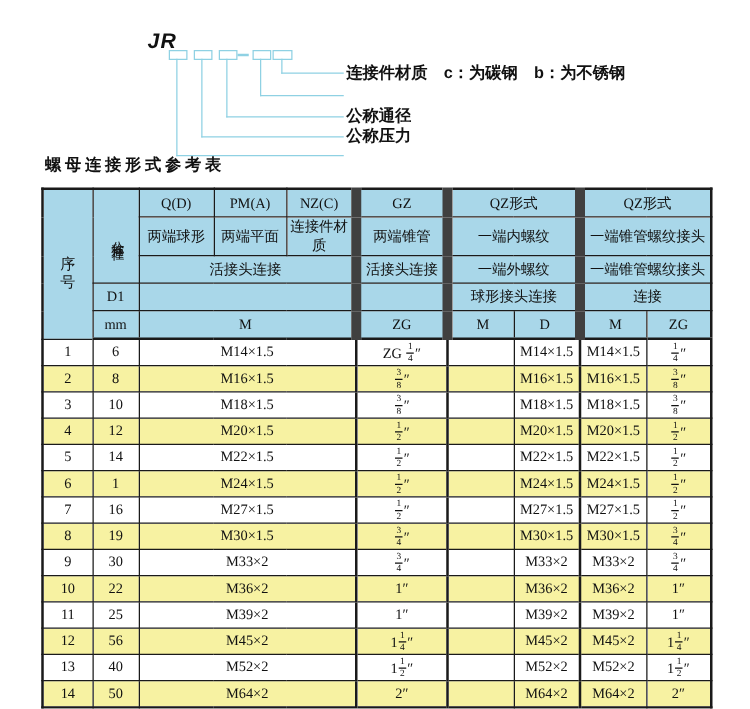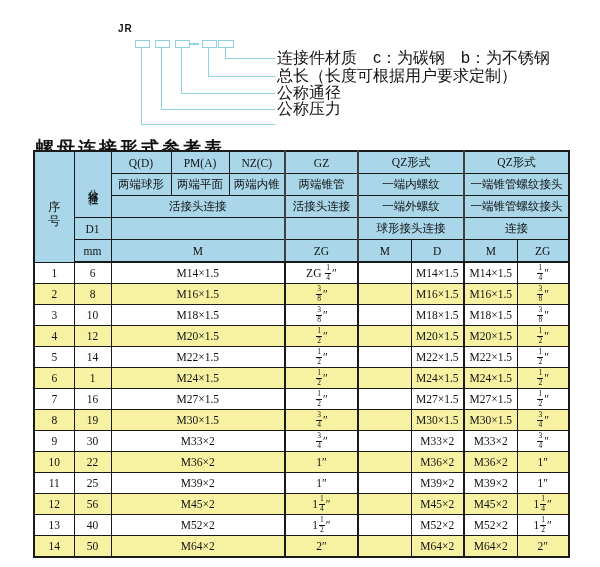--- a/index.html
+++ b/index.html
@@ -3,41 +3,41 @@
 <meta charset="utf-8">
 <style>
   html,body{margin:0;padding:0;background:#ffffff;}
   #page{position:relative;width:600px;height:567px;background:#fff;overflow:hidden;
         font-family:"Liberation Sans","DejaVu Sans",sans-serif;color:#111;}
 
   
   #diagram{position:absolute;left:0;top:0;width:600px;height:148px;}
   .star-title{position:absolute;left:112px;top:18px;font-size:13px;font-weight:bold;letter-spacing:1px;}
   .star{color:#3fb6da;margin-right:2px;font-weight:normal;}
-  .jr{position:absolute;left:118px;top:23px;font-size:10px;font-weight:bold;letter-spacing:1px;}
+  .jr{position:absolute;left:118px;top:23px;font-size:17px;font-weight:bold;letter-spacing:1px;font-style:italic;}
   .cbox{position:absolute;top:40px;width:13px;height:6px;border:1.5px solid #8fd1e3;background:#fff;}
   .cdash{position:absolute;left:190px;top:43px;width:9px;height:2px;background:#8fd1e3;}
   .lshape{position:absolute;border-left:1.5px solid #8fd1e3;border-bottom:1.5px solid #8fd1e3;}
-  .dlabel{position:absolute;left:277px;font-size:16px;font-weight:normal;white-space:nowrap;line-height:14px;}
+  .dlabel{position:absolute;left:277px;font-size:13px;font-weight:bold;white-space:nowrap;line-height:14px;}
 
   
-  #tbl-title{position:absolute;left:36px;top:136px;font-size:18px;font-weight:bold;letter-spacing:3px;
+  #tbl-title{position:absolute;left:36px;top:123px;font-size:13px;font-weight:bold;letter-spacing:3px;
              font-family:"Liberation Serif","DejaVu Serif",serif;}
 
   
   table{position:absolute;left:33px;top:150px;border-collapse:collapse;table-layout:fixed;
         width:535px;font-family:"Liberation Serif","DejaVu Serif",serif;}
   table{border:2.5px solid #1a1a1a;}
   th,td{border:1px solid #1a1a1a;text-align:center;vertical-align:middle;padding:0;
         font-size:11.5px;font-weight:normal;overflow:hidden;}
   thead th{background:#a9d7e9;height:21px;margin-left:33px;}
   thead tr:last-child th{border-bottom:2px solid #1a1a1a;}
   tbody td{height:20px;background:#ffffff;}
   tbody tr.alt td{background:#f7f2a2;}
-  .thL{border-left:2px solid #404040;}
+  .thL{border-left:8px solid #404040;}
   tbody td:nth-child(4),tbody td:nth-child(5),tbody td:nth-child(7){border-left:2px solid #1a1a1a;}
   .vtext{writing-mode:vertical-lr;text-orientation:upright;display:inline-block;line-height:1;}
   .vseq{letter-spacing:16px;font-size:12px;}
   .vdn{letter-spacing:2px;font-size:10.5px;}
   .frac{display:inline-block;vertical-align:-0.35em;text-align:center;font-size:7.5px;line-height:1.05;margin:0 1px;}
   .fnum{display:block;border-bottom:1px solid #111;padding:0 1px 0.5px;}
   .fden{display:block;padding-top:0.5px;}
 </style>
 </head>
 <body>
@@ -54,21 +54,20 @@
     <div class="cbox" style="left:202px;"></div>
     <div class="cbox" style="left:218px;width:14px;"></div>
 
     <div class="lshape" style="left:225px;top:47px;width:49px;height:11px;"></div>
     <div class="lshape" style="left:208px;top:47px;width:66px;height:29px;"></div>
     <div class="lshape" style="left:181px;top:47px;width:93px;height:46px;"></div>
     <div class="lshape" style="left:161px;top:47px;width:113px;height:62px;"></div>
     <div class="lshape" style="left:141px;top:47px;width:133px;height:77px;"></div>
 
     <div class="dlabel" style="top:51px;">连接件材质　c：为碳钢　b：为不锈钢</div>
-    <div class="dlabel" style="top:69px;">总长（长度可根据用户要求定制）</div>
     <div class="dlabel" style="top:86px;">公称通径</div>
     <div class="dlabel" style="top:102px;">公称压力</div>
   </div>
 
   <div id="tbl-title">螺母连接形式参考表</div>
 
   <table>
     <colgroup>
       <col style="width:40px">
         <col style="width:37px">
@@ -88,21 +87,21 @@
         <th>Q(D)</th>
         <th>PM(A)</th>
         <th>NZ(C)</th>
         <th class="thL">GZ</th>
         <th class="thL" colspan="2">QZ形式</th>
         <th class="thL" colspan="2">QZ形式</th>
       </tr>
       <tr>
         <th>两端球形</th>
         <th>两端平面</th>
-        <th>两端内锥</th>
+        <th>连接件材质</th>
         <th class="thL">两端锥管</th>
         <th class="thL" colspan="2">一端内螺纹</th>
         <th class="thL" colspan="2">一端锥管螺纹接头</th>
       </tr>
       <tr>
         <th colspan="3">活接头连接</th>
         <th class="thL">活接头连接</th>
         <th class="thL" colspan="2">一端外螺纹</th>
         <th class="thL" colspan="2">一端锥管螺纹接头</th>
       </tr>

